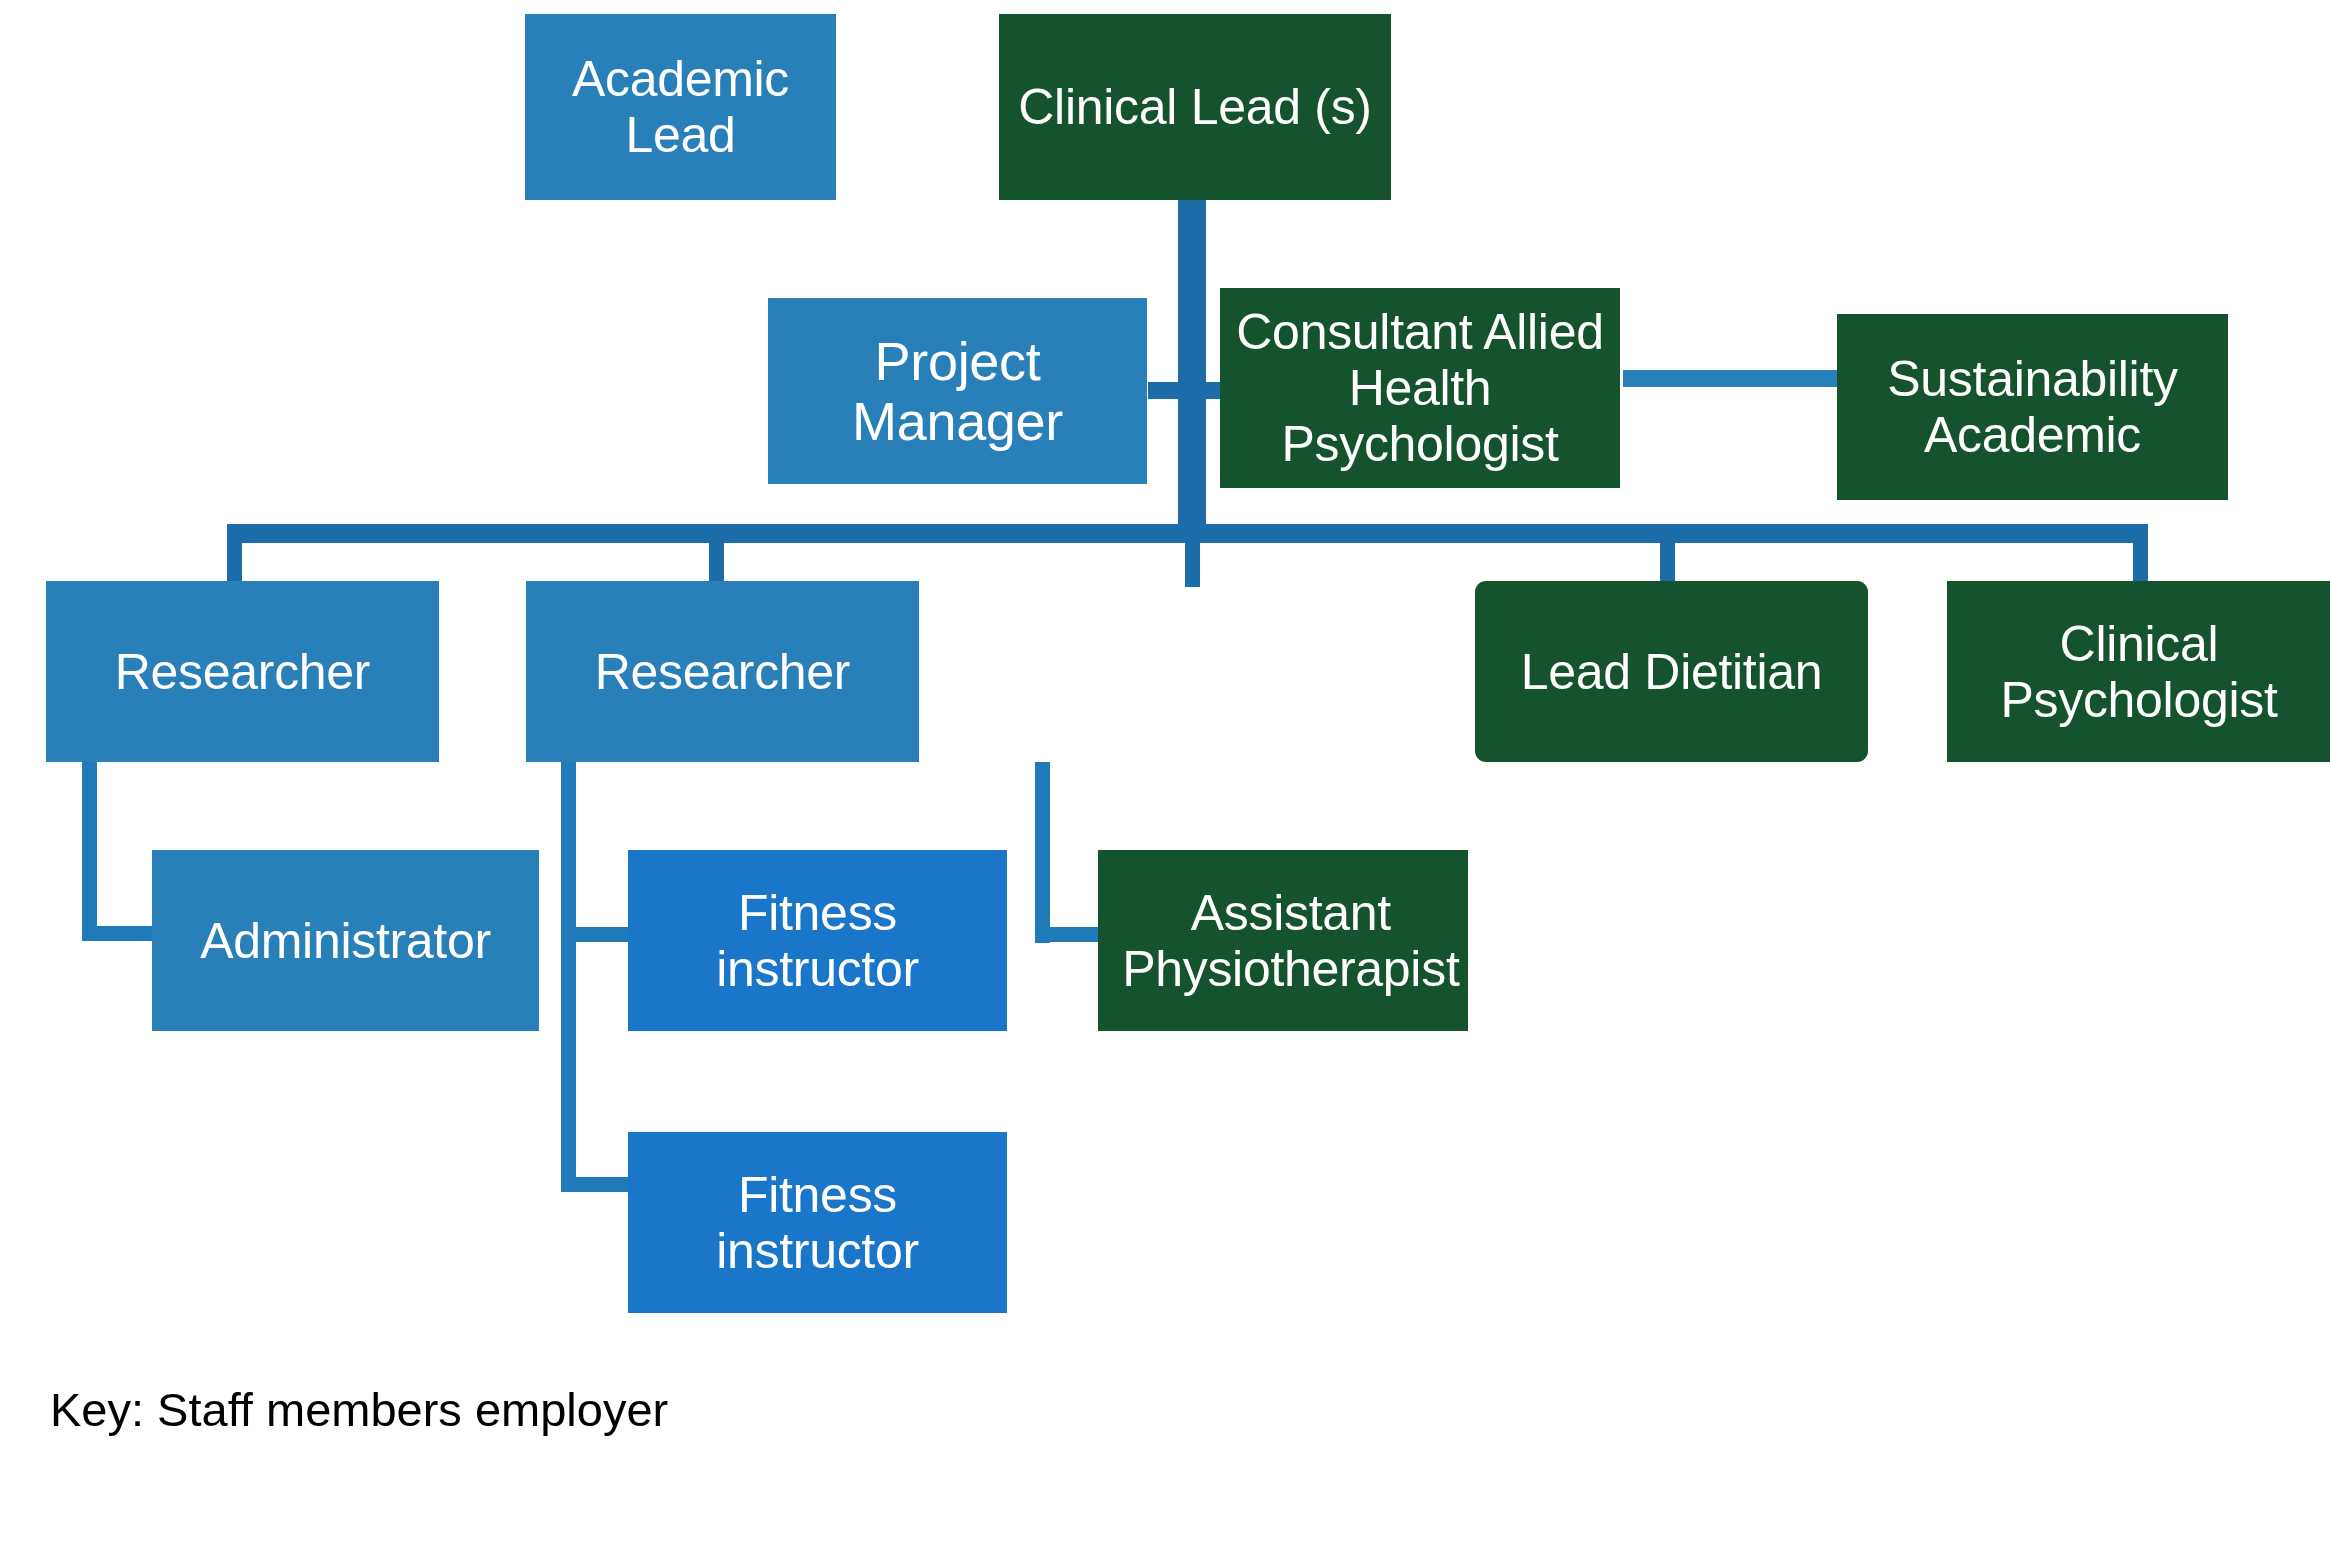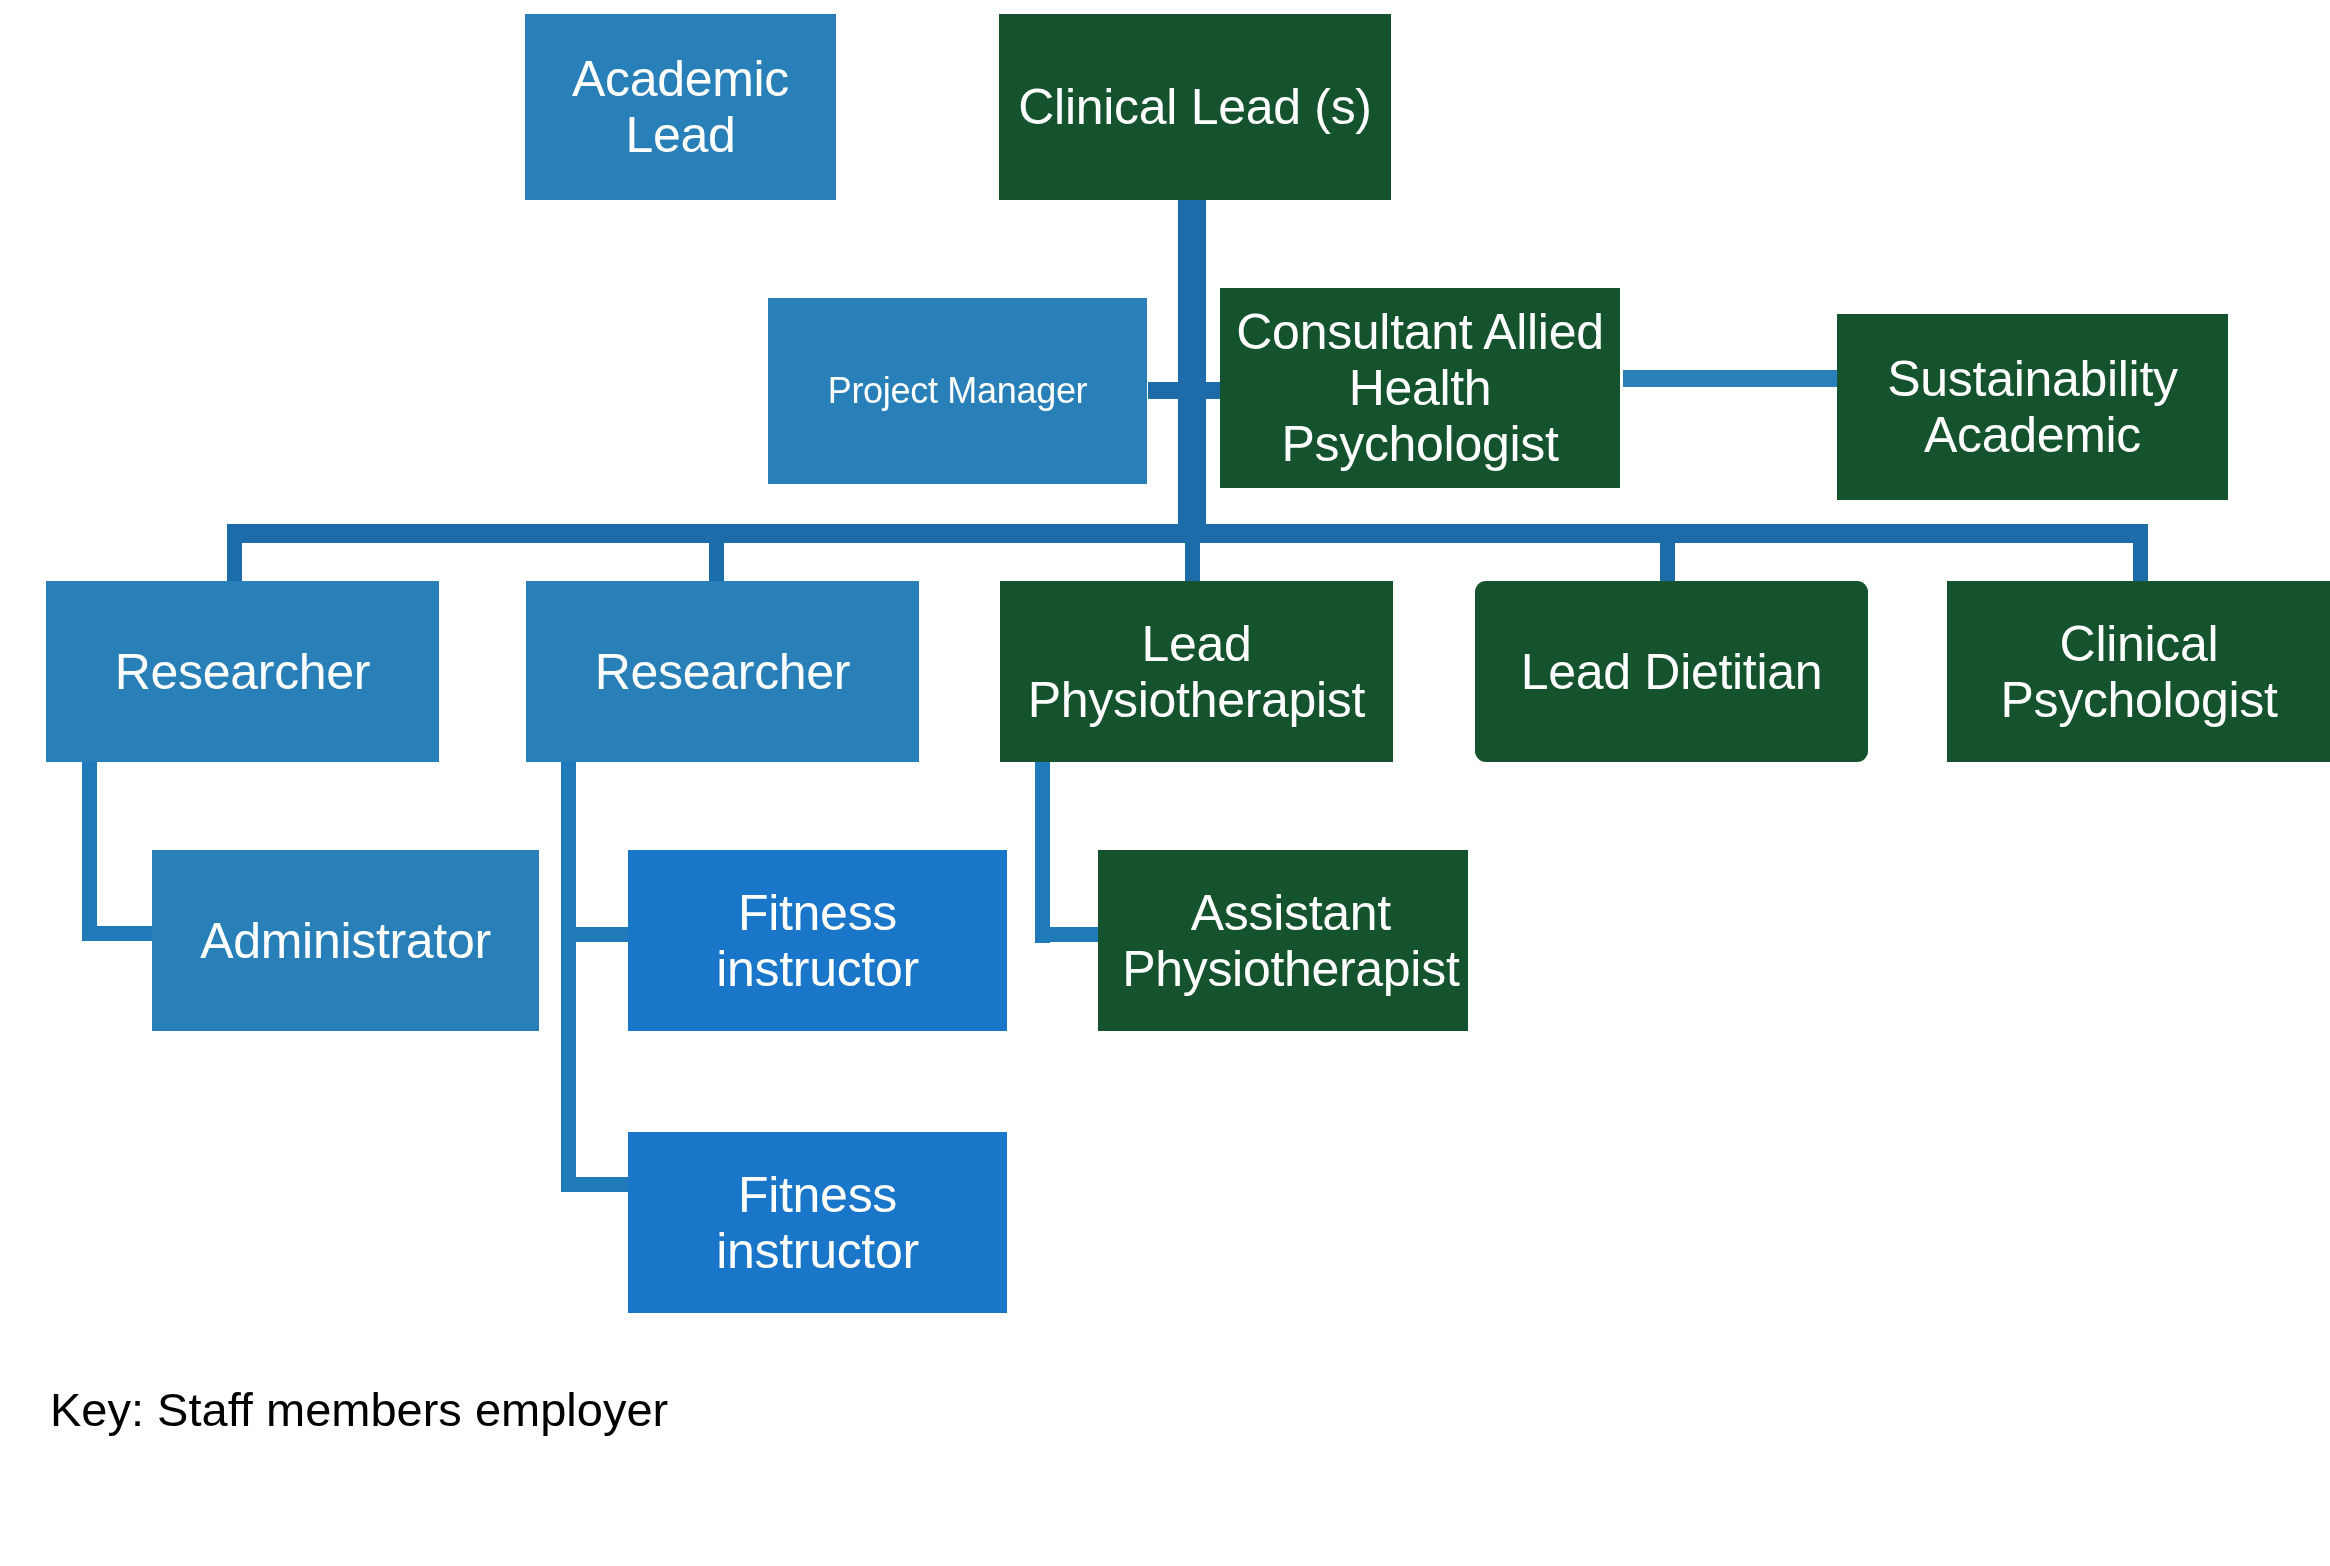--- a/index.html
+++ b/index.html
@@ -76,21 +76,21 @@
     <span>Academic Lead</span>
   </div>
 
   <div class="node green" style="left:999px; top:14px; width:392px; height:186px; font-size:50px;">
     <span>Clinical Lead (s)</span>
   </div>
 
   <div class="conn" style="left:1178px; top:200px; width:28px; height:333px;"></div>
   <div class="conn" style="left:1185px; top:533px; width:15.4px; height:54px;"></div>
 
-  <div class="node blue" style="left:768px; top:298px; width:379px; height:186px; font-size:36px;">
+  <div class="node blue" style="left:768px; top:298px; width:379px; height:186px; font-size:54px;">
     <span>Project Manager</span>
   </div>
 
   <div class="conn" style="left:1148px; top:382px; width:77px; height:16.6px;"></div>
 
   <div class="node green" style="left:1220px; top:288px; width:400px; height:200px; font-size:50px;">
     <span>Consultant Allied Health Psychologist</span>
   </div>
 
   <div class="conn light" style="left:1623px; top:370px; width:215px; height:16.6px;"></div>
@@ -108,23 +108,20 @@
   <div class="conn" style="left:2133px; top:543px; width:15.4px; height:38px;"></div>
 
   <div class="node blue" style="left:46px; top:581px; width:393px; height:181px; font-size:50px;">
     <span>Researcher</span>
   </div>
 
   <div class="node blue" style="left:526px; top:581px; width:393px; height:181px; font-size:50px;">
     <span>Researcher</span>
   </div>
 
-  <div class="node green" style="left:1000px; top:581px; width:393px; height:181px; font-size:50px;">
-    <span>Lead Physiotherapist</span>
-  </div>
 
   <div class="node green" style="left:1475px; top:581px; width:393px; height:181px; font-size:50px;border-radius:11px;">
     <span>Lead Dietitian</span>
   </div>
 
   <div class="node green" style="left:1947px; top:581px; width:384px; height:181px; font-size:50px;">
     <span>Clinical Psychologist</span>
   </div>
 
   <div class="conn mid" style="left:82px; top:762px; width:15.4px; height:178px;"></div>

